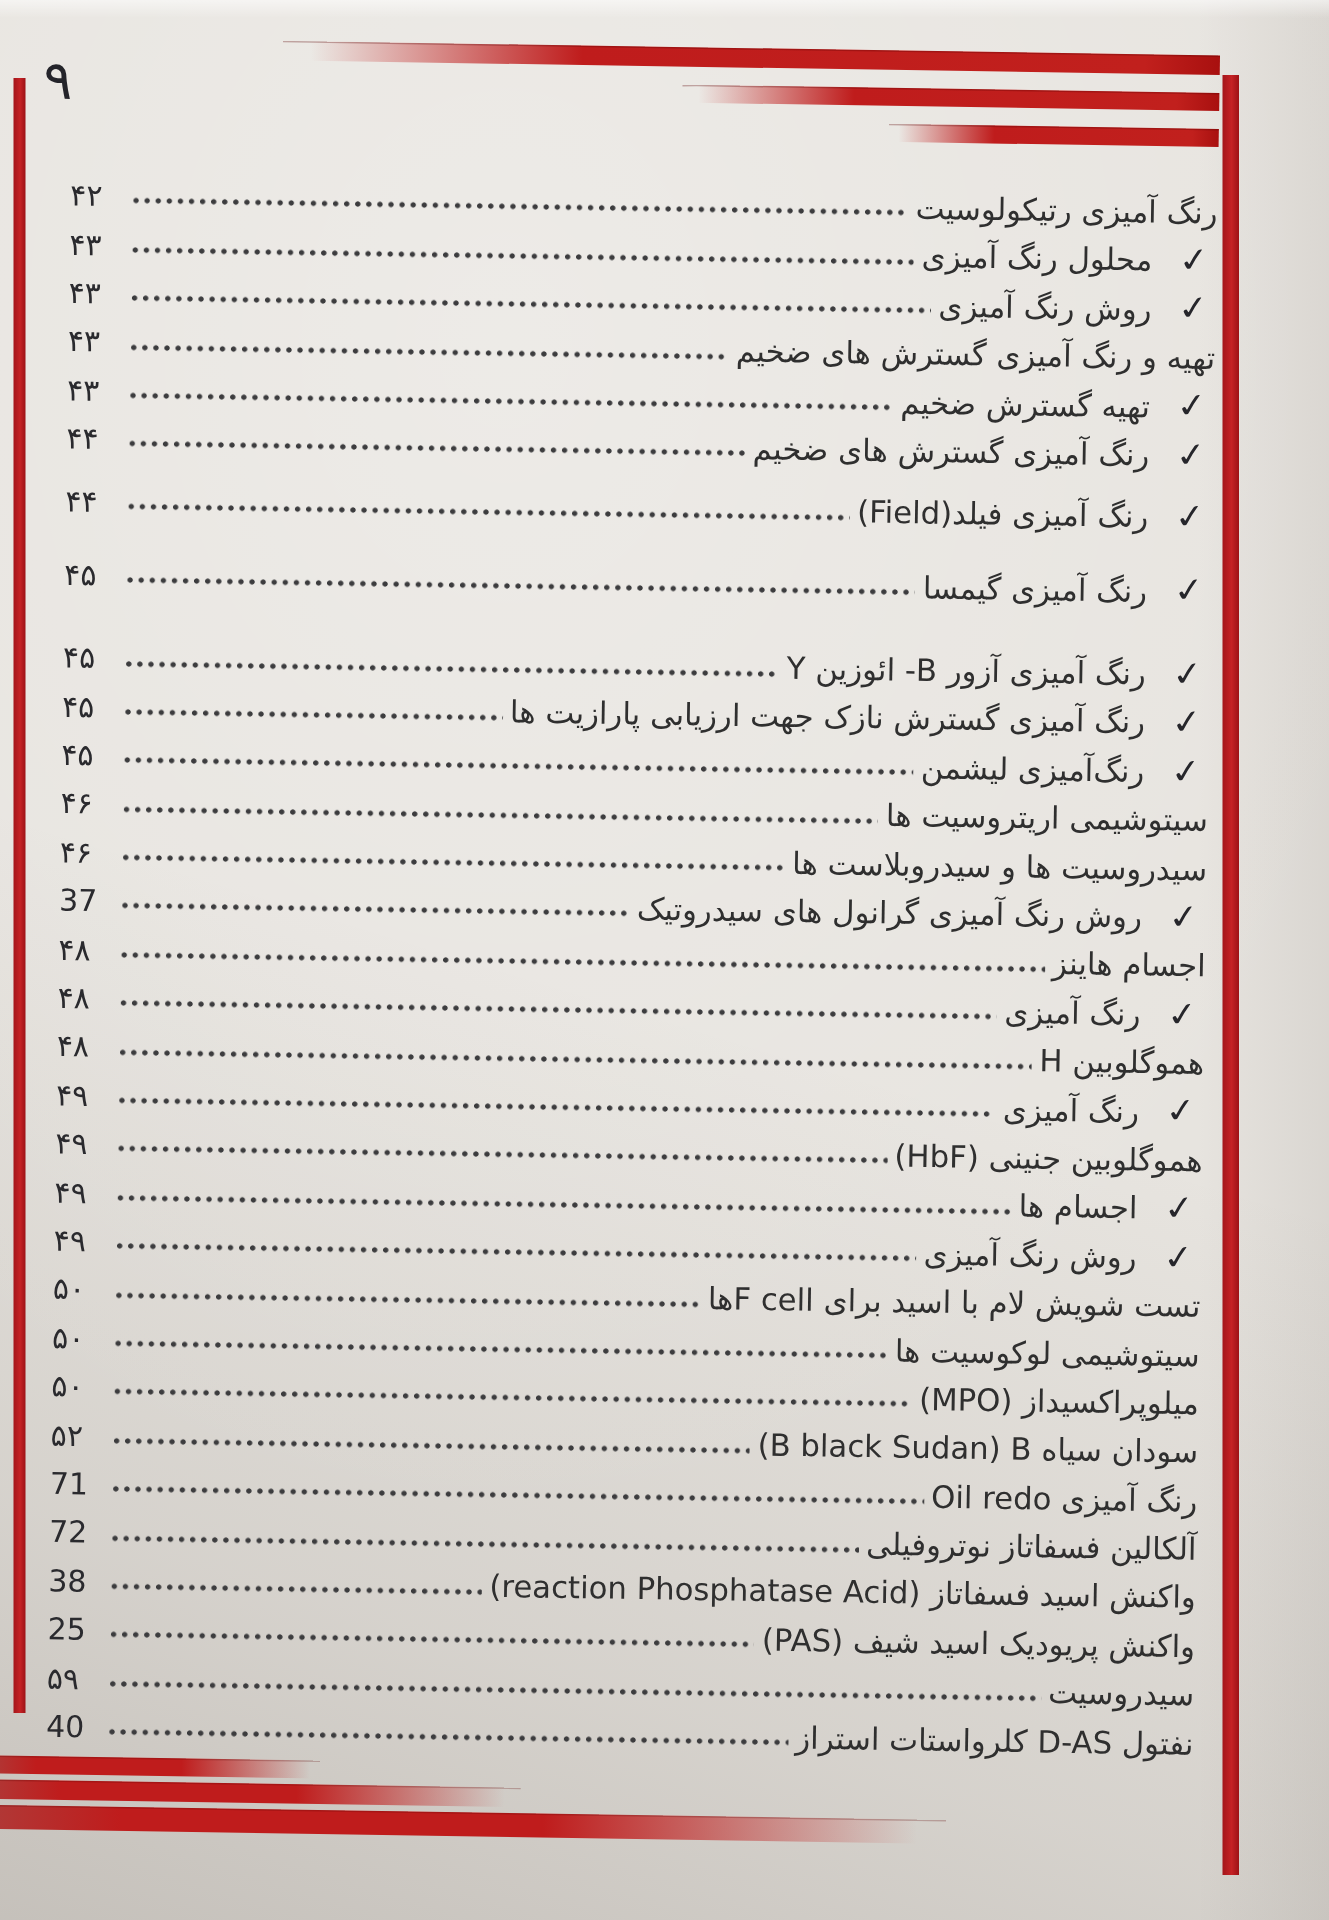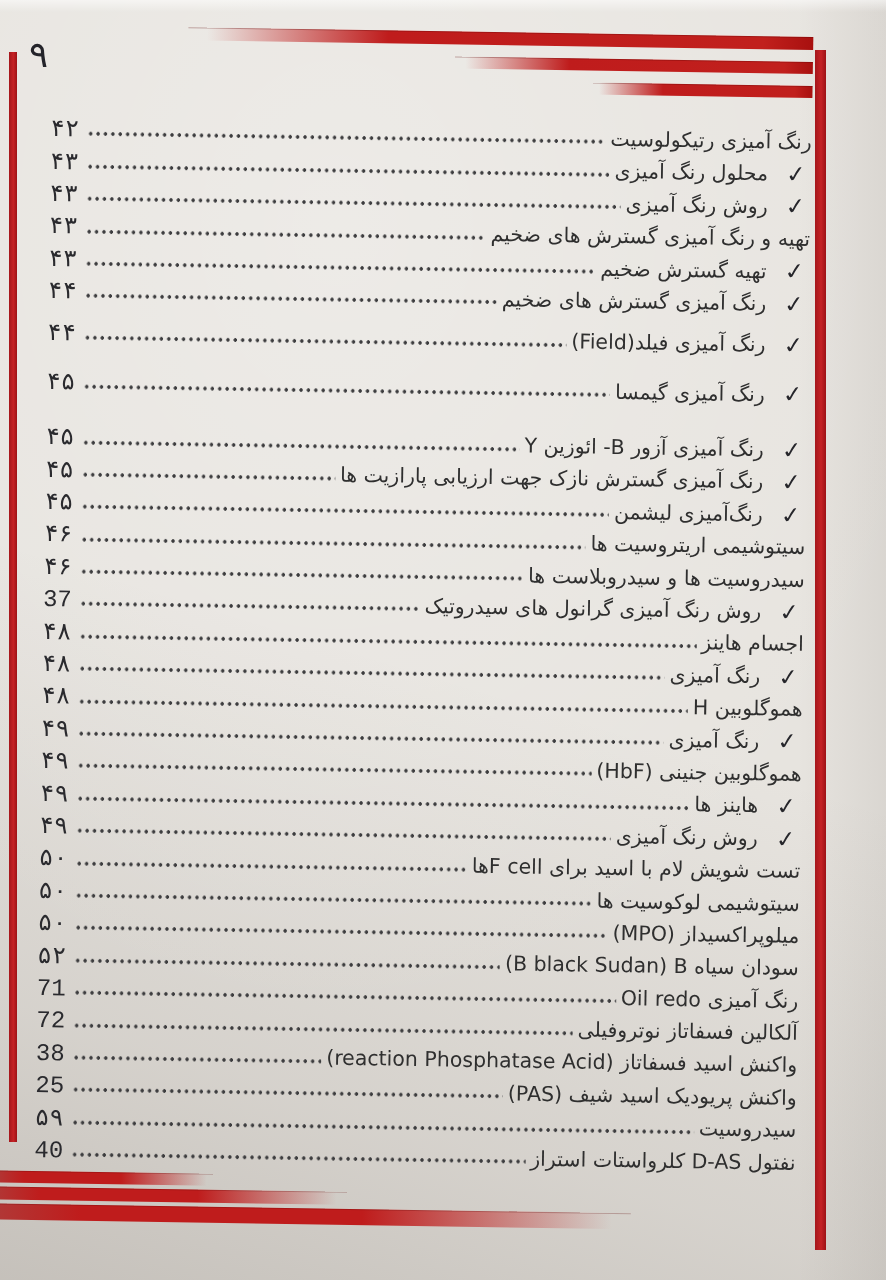--- a/index.html
+++ b/index.html
@@ -51,21 +51,21 @@
     font-size:22px;font-weight:700;color:#26262b;
     transform:rotate(-8deg) scaleX(1.12);
   }
   .label{flex:0 0 auto;white-space:nowrap;font-size:20.5px;line-height:1;color:#2f2f2f;}
   .dots{
     flex:1 1 auto;min-width:10px;align-self:flex-end;height:12px;
     margin:0 5px 7px 5px;
     background-image:radial-gradient(circle at 3px 6px,#3c3c3e 1.5px,rgba(0,0,0,0) 2px);
     background-size:7.4px 12px;background-repeat:repeat-x;
   }
-  .pnum{flex:0 0 36px;direction:ltr;text-align:center;font-size:24px;line-height:1;color:#2a2a2e;font-family:Liberation Mono, monospace;}
+  .pnum{flex:0 0 36px;direction:ltr;text-align:left;font-size:20px;line-height:1;color:#2a2a2e;}
 </style>
 </head>
 <body>
 
 <div class="paper">
   <div class="vbar left"></div>
   <div class="vbar right"></div>
 
   <div class="tilt">
     <div class="hbar tb tb1"></div>
@@ -203,21 +203,21 @@
 
   <div class="row">
 
     <span class="label">هموگلوبین جنینی (HbF)</span>
     <span class="dots"></span>
     <span class="pnum">۴۹</span>
   </div>
 
   <div class="row">
     <span class="check">✓</span>
-    <span class="label">هاینز ها</span>
+    <span class="label">اجسام ها</span>
     <span class="dots"></span>
     <span class="pnum">۴۹</span>
   </div>
 
   <div class="row">
     <span class="check">✓</span>
     <span class="label">روش رنگ آمیزی</span>
     <span class="dots"></span>
     <span class="pnum">۴۹</span>
   </div>

